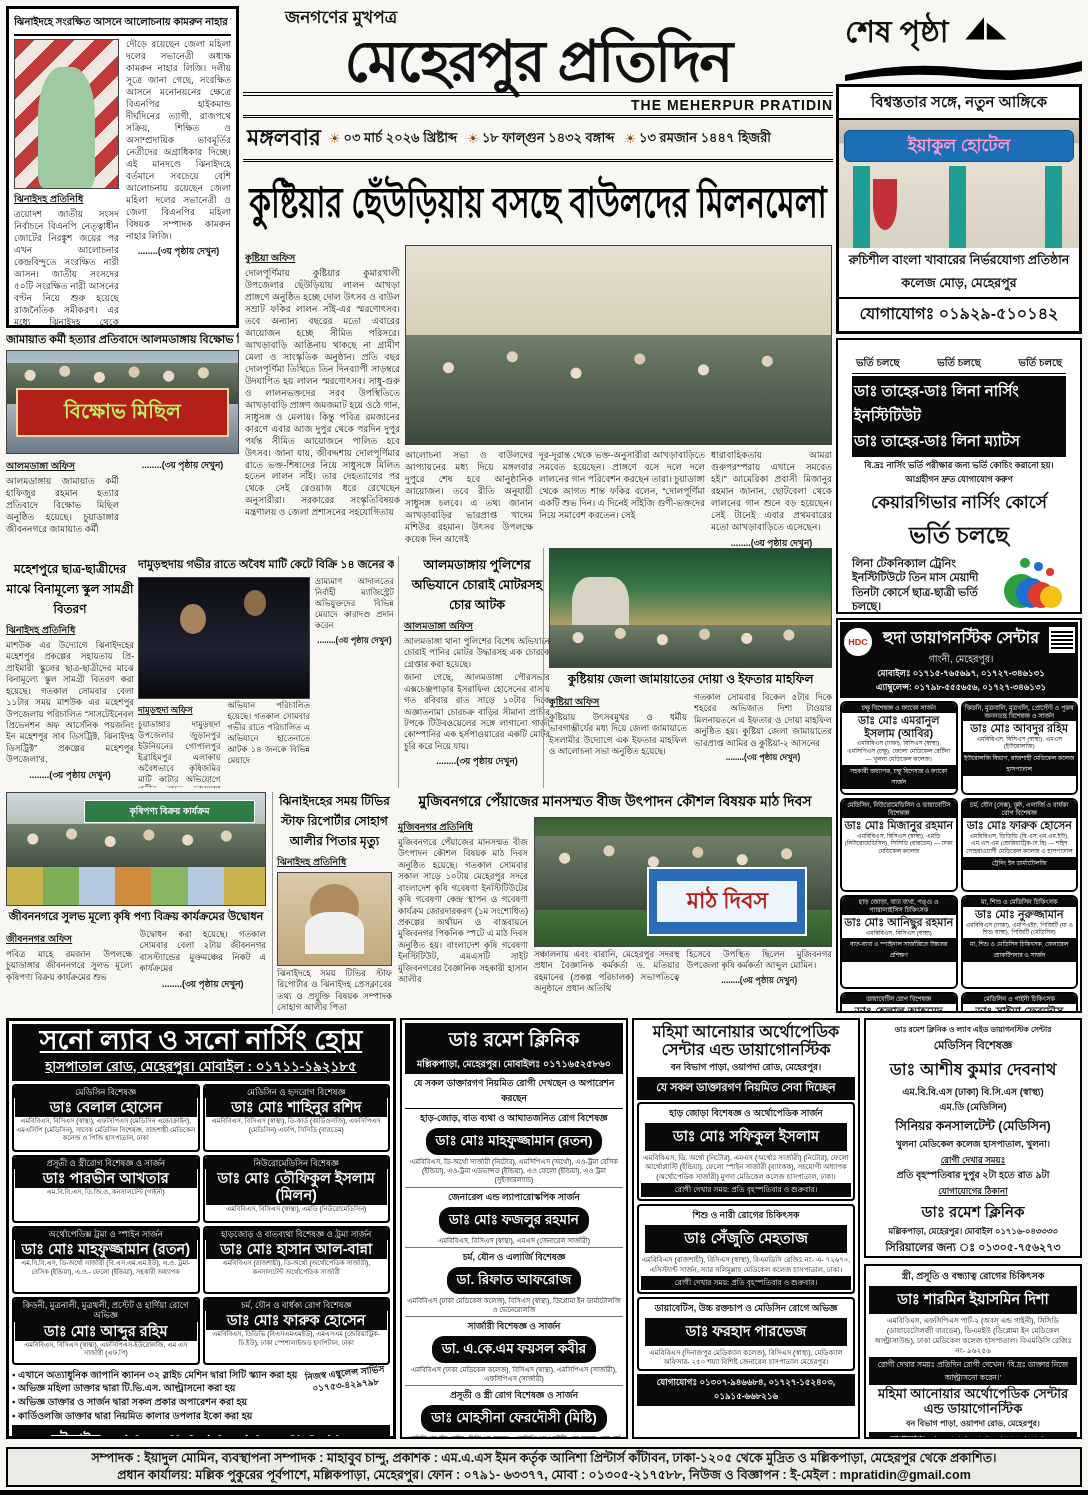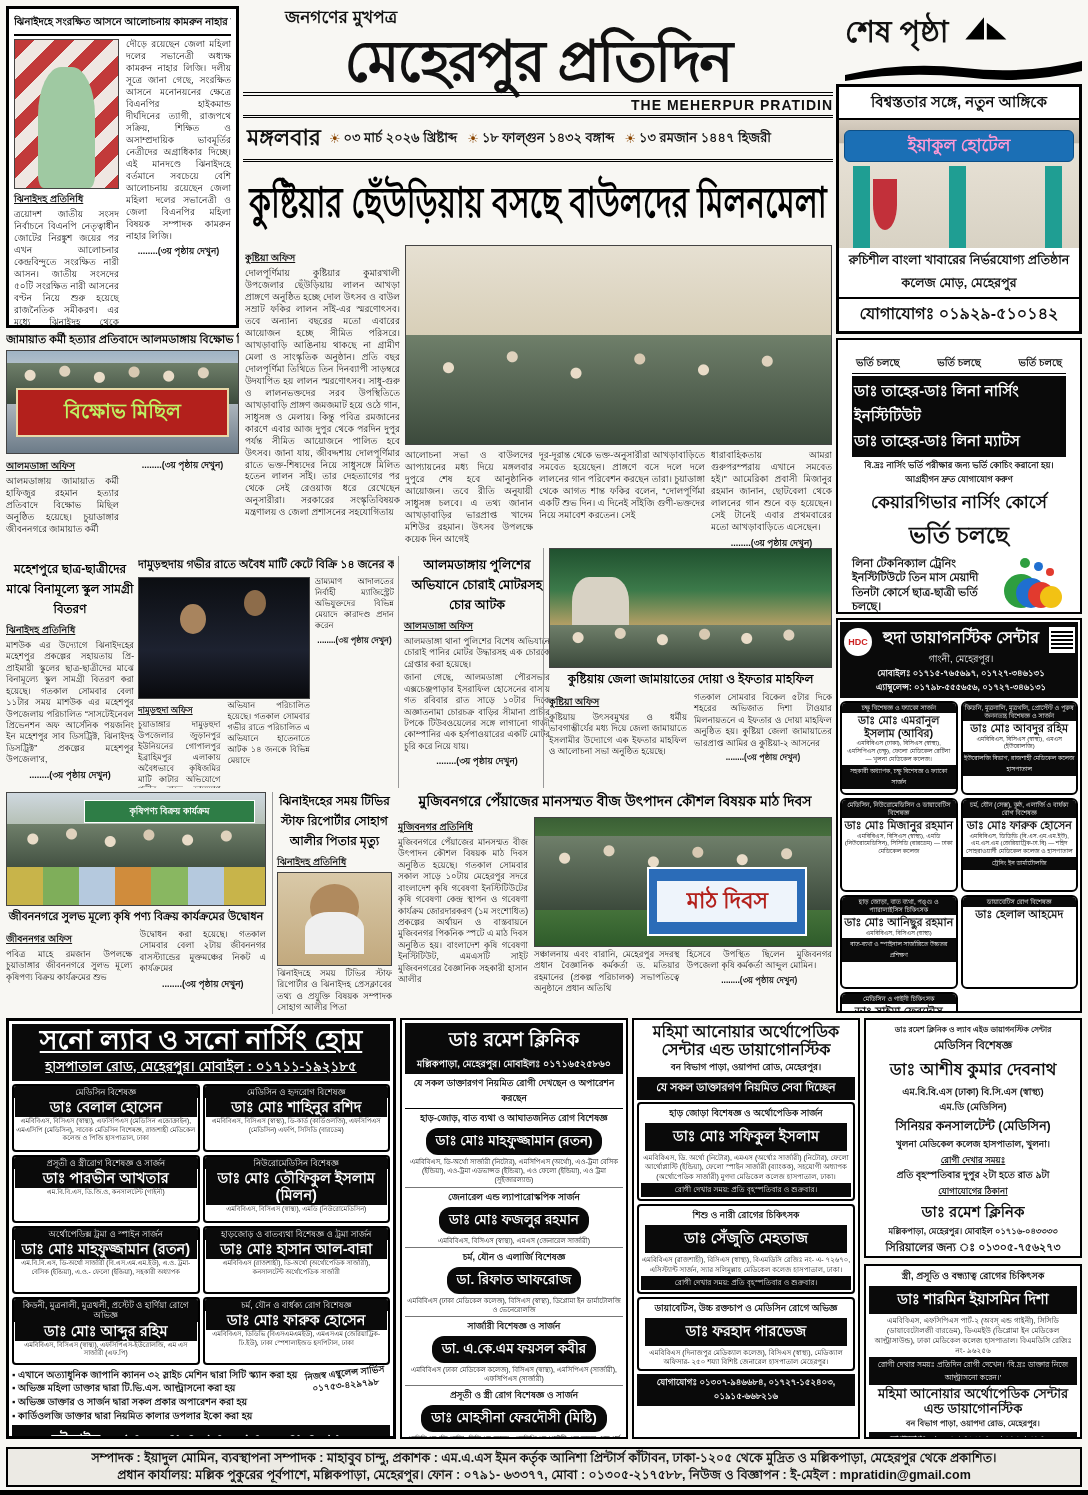--- a/index.html
+++ b/index.html
@@ -451,20 +451,26 @@
           <div class="dnote">ট্রেনিং ইন ডার্মাটোলজি</div>
         </div>
 
         <div class="doc">
           <div class="spec">হাড় জোড়া, বাত ব্যথা, পঙ্গু ও প্যারালাইসিস চিকিৎসক</div>
           <div class="dname">ডাঃ মোঃ আনিছুর রহমান</div>
           <div class="quals">এমবিবিএস, বিসিএস (স্বাস্থ্য)</div>
           <div class="dnote">বাত-ব্যথা ও স্পাইনাল সার্জারিতে উচ্চতর প্রশিক্ষণ</div>
         </div>
 
+        <div class="doc">
+          <div class="spec">মা, শিশু ও মেডিসিন চিকিৎসক</div>
+          <div class="dname">ডাঃ মোঃ নুরুজ্জামান</div>
+          <div class="quals">এমবিবিএস (ঢাকা), এমপিএইচ, পিজিটি (মা ও শিশু স্বাস্থ্য), পিজিটি (মেডিসিন)</div>
+          <div class="dnote">মা, শিশু ও মেডিসিন চিকিৎসক, জেনারেল প্র্যাকটিশনার ও সার্জন</div>
+        </div>
 
         <div class="doc">
           <div class="spec">ডায়াবেটিস রোগ বিশেষজ্ঞ</div>
           <div class="dname">ডাঃ হেলাল আহমেদ</div>
 
         </div>
 
         <div class="doc">
           <div class="spec">মেডিসিন ও গাইনী চিকিৎসক</div>
           <div class="dname">ডাঃ সাইমা ফেরদৌস</div>

